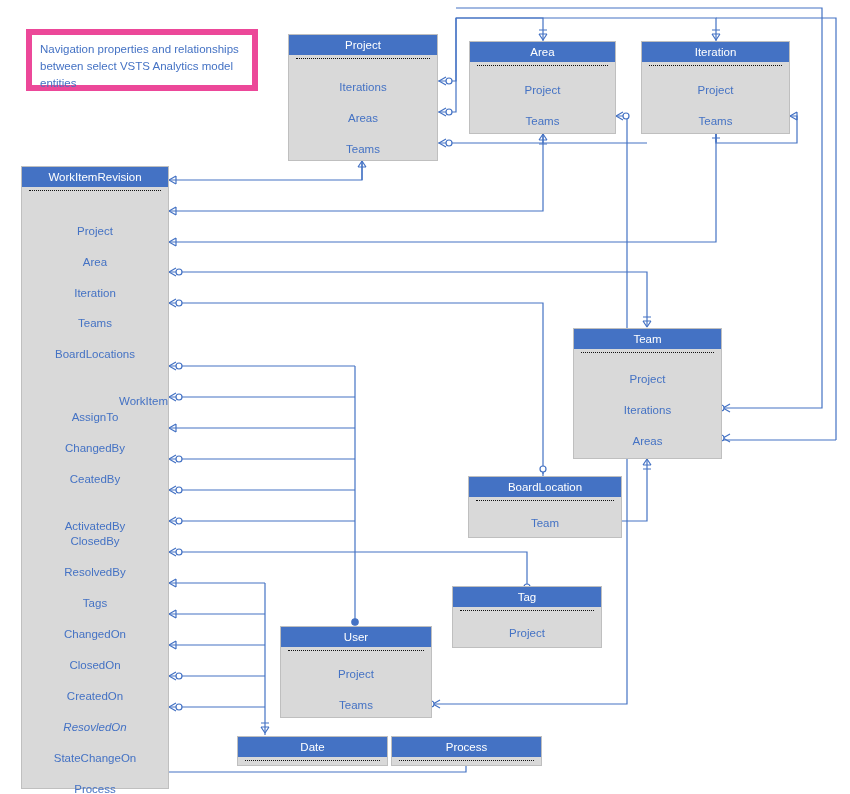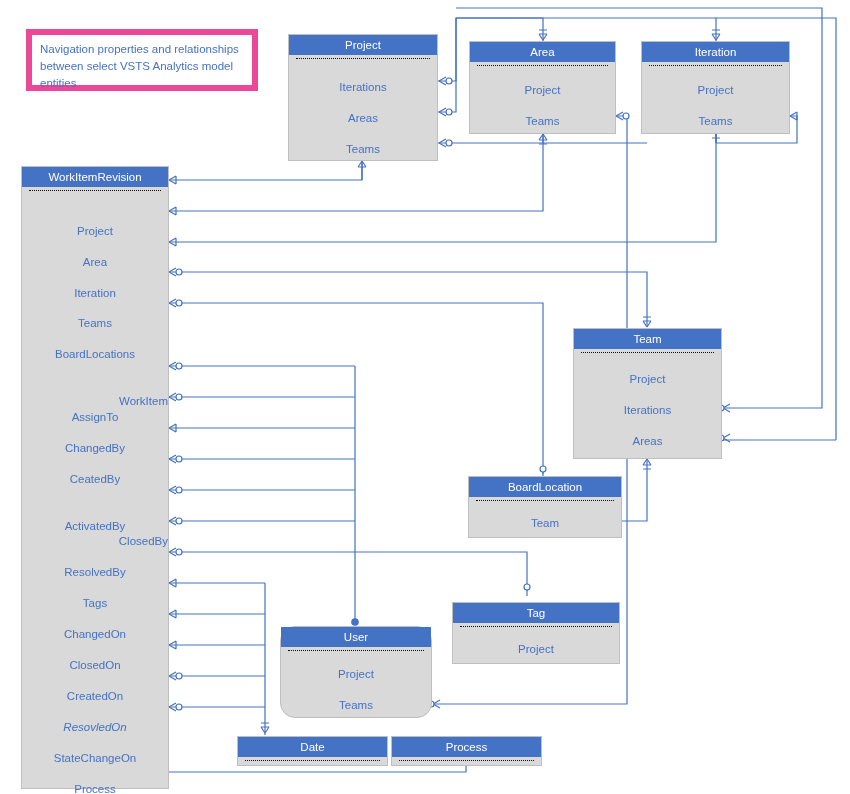--- a/index.html
+++ b/index.html
@@ -187,21 +187,21 @@
       <div class="f" style="top:34px;">Project</div>
       <div class="f" style="top:65px;">Area</div>
       <div class="f" style="top:96px;">Iteration</div>
       <div class="f" style="top:126px;">Teams</div>
       <div class="f" style="top:157px;">BoardLocations</div>
       <div class="f" style="top:204px;text-align:right;">WorkItem</div>
       <div class="f" style="top:220px;">AssignTo</div>
       <div class="f" style="top:251px;">ChangedBy</div>
       <div class="f" style="top:282px;">CeatedBy</div>
       <div class="f" style="top:329px;">ActivatedBy</div>
-      <div class="f" style="top:344px;text-align:right;">ClosedBy</div>
+      <div class="f" style="top:344px;">ClosedBy</div>
       <div class="f" style="top:375px;">ResolvedBy</div>
       <div class="f" style="top:406px;">Tags</div>
       <div class="f" style="top:437px;">ChangedOn</div>
       <div class="f" style="top:468px;">ClosedOn</div>
       <div class="f" style="top:499px;">CreatedOn</div>
       <div class="f" style="top:530px;font-style:italic;">ResovledOn</div>
       <div class="f" style="top:561px;">StateChangeOn</div>
       <div class="f" style="top:592px;">Process</div>
     </div>
   </div>
@@ -245,29 +245,29 @@
   </div>
 
   <div class="entity" style="left:468px;top:476px;width:154px;height:62px;">
     <div class="hdr">BoardLocation</div>
     <div class="sep"></div>
     <div class="fields" style="height:37px;">
       <div class="f" style="top:16px;">Team</div>
     </div>
   </div>
 
-  <div class="entity" style="left:452px;top:602px;width:168px;height:62px;">
+  <div class="entity" style="left:452px;top:586px;width:150px;height:62px;">
     <div class="hdr">Tag</div>
     <div class="sep"></div>
     <div class="fields" style="height:37px;">
       <div class="f" style="top:16px;">Project</div>
     </div>
   </div>
 
-  <div class="entity" style="left:280px;top:626px;width:152px;height:92px;border-radius:15px;">
+  <div class="entity" style="left:280px;top:626px;width:152px;height:92px;">
     <div class="hdr">User</div>
     <div class="sep"></div>
     <div class="fields" style="height:67px;">
       <div class="f" style="top:17px;">Project</div>
       <div class="f" style="top:48px;">Teams</div>
     </div>
   </div>
 
   <div class="entity" style="left:190px;top:736px;width:151px;height:30px;margin-left:47px;">
     <div class="hdr">Date</div>

